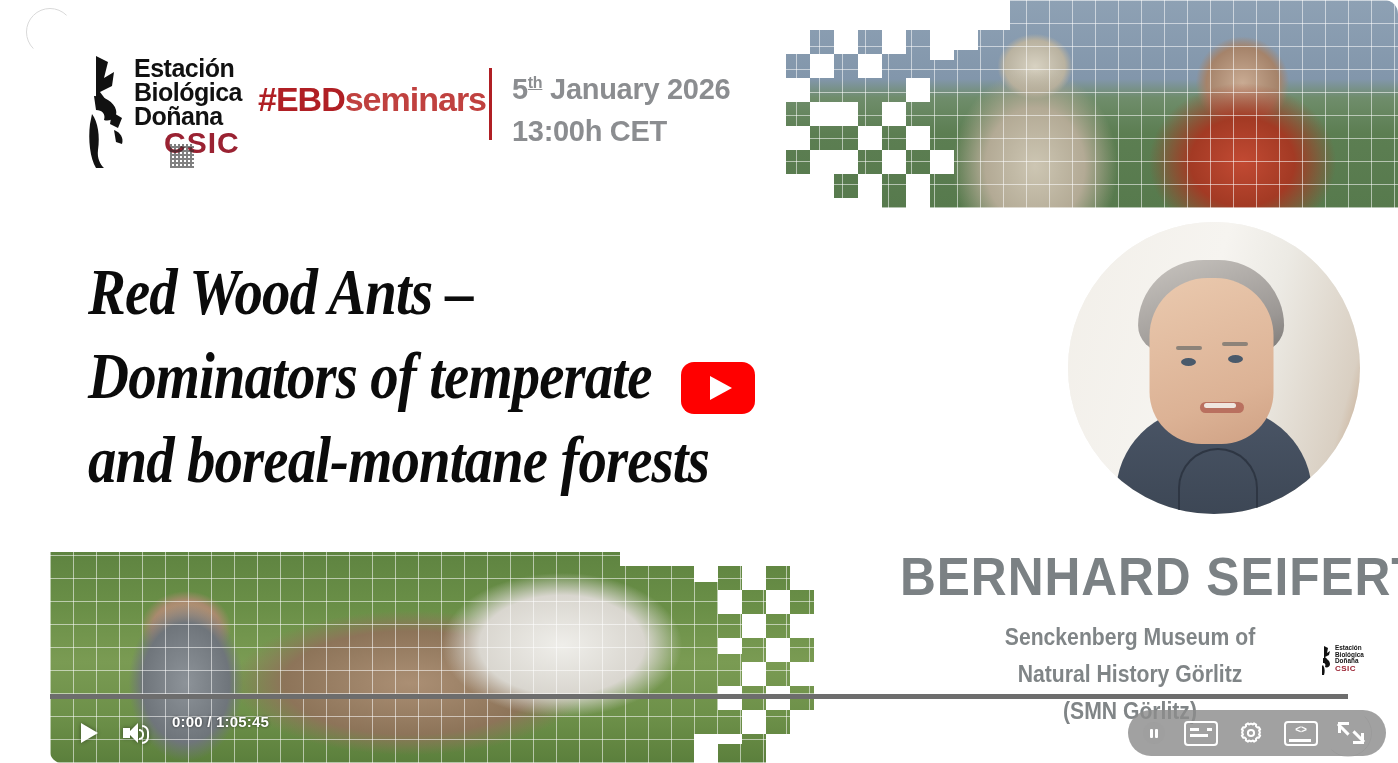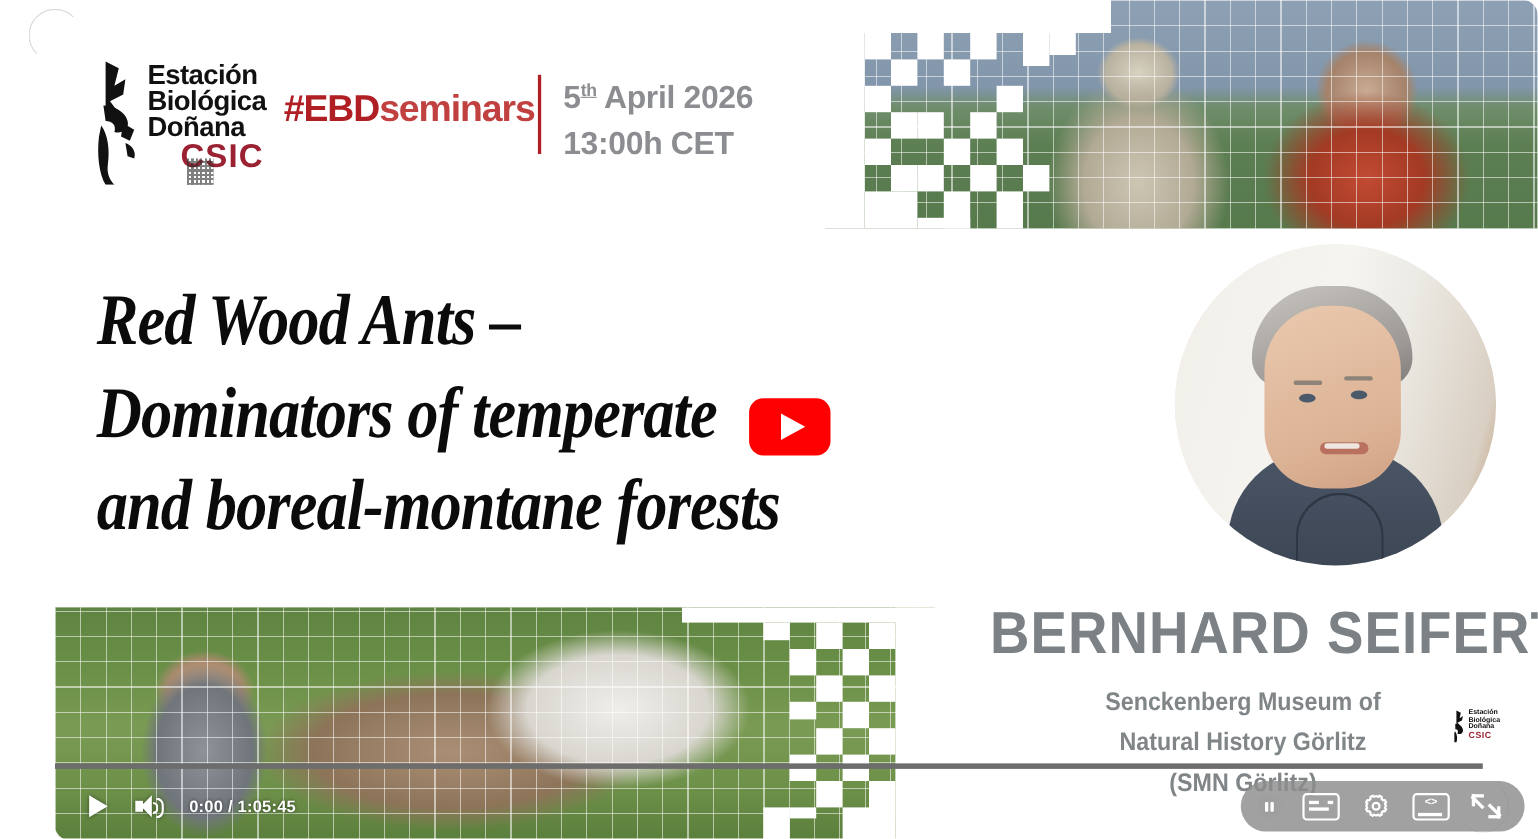--- a/index.html
+++ b/index.html
@@ -151,21 +151,21 @@
            border-left:22px solid #fff;border-top:12px solid transparent;
            border-bottom:12px solid transparent;}
 
   
   .progress{position:absolute;left:50px;top:694px;width:1298px;height:5px;
             background:#6d6d6d;cursor:pointer;}
   .progress .buf{position:absolute;left:0;top:0;height:100%;width:0%;background:#9a9a9a;}
   .progress .played{position:absolute;left:0;top:0;height:100%;width:0%;background:#ff0000;}
 
   .ctrl-left{position:absolute;left:66px;top:713px;height:40px;
-             display:flex;align-items:center;gap:0px;}
+             display:flex;gap:0px;}
   .cbtn{width:46px;height:40px;display:flex;align-items:center;justify-content:center;
         cursor:pointer;}
   .ico-play{width:0;height:0;border-left:17px solid #fff;
             border-top:10px solid transparent;border-bottom:10px solid transparent;
             filter:drop-shadow(0 0 2px rgba(0,0,0,.45));}
   .ico-vol{position:relative;width:24px;height:20px;
            filter:drop-shadow(0 0 2px rgba(0,0,0,.45));}
   .ico-vol .spk{position:absolute;left:0;top:5px;width:7px;height:10px;background:#fff;}
   .ico-vol .cone{position:absolute;left:5px;top:0;width:0;height:0;
                  border-right:10px solid #fff;border-top:10px solid transparent;
@@ -239,21 +239,21 @@
 
     <div class="seminars">
       <div class="l1">
         <span class="hash">#EBD</span><span class="rest">seminars</span>
       </div>
     </div>
 
     <div class="hdr-divider"></div>
 
     <div class="when">
-      <div><span>5</span><sup>th</sup><span> April 2026</span></div>
+      <div><span>5</span><sup>th</sup><span> January 2026</span></div>
       <div>13:00h CET</div>
     </div>
 
     <div class="photo-top">
       <div class="pt-img"></div>
       <svg class="pt-mosaic" viewBox="0 0 260 208" preserveAspectRatio="none">
         <g fill="#ffffff">
           <rect x="0" y="0" width="260" height="30"></rect>
           <rect x="0" y="0" width="36" height="208"></rect>
           <rect x="36" y="30" width="24" height="24"></rect>

